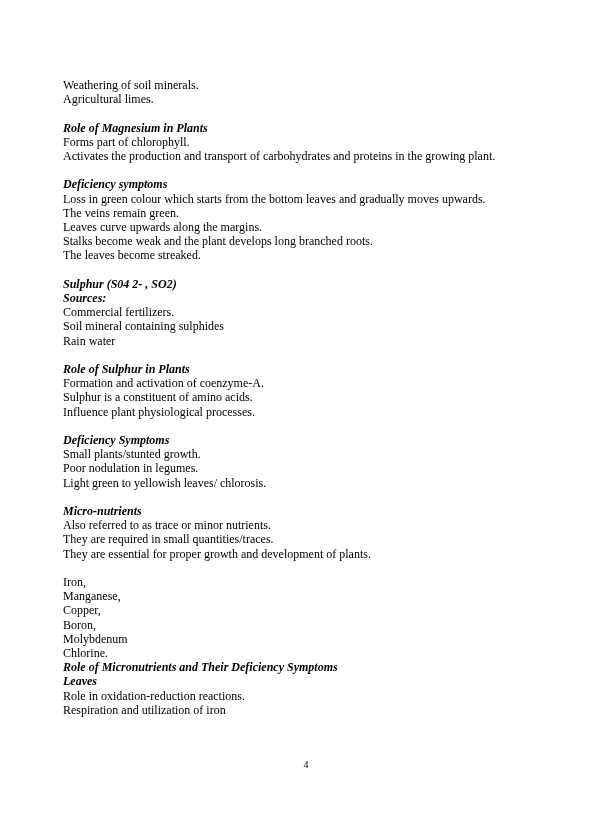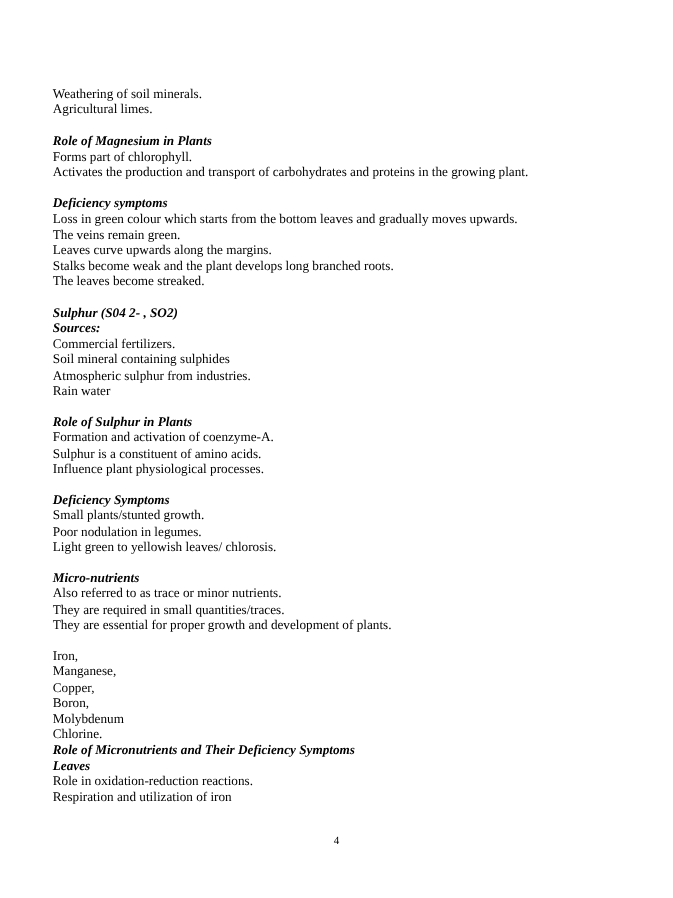--- a/index.html
+++ b/index.html
@@ -12,21 +12,21 @@
     width: 612px;
     height: 816px;
     background: #ffffff;
     overflow: hidden;
     font-family: "Liberation Serif", serif;
     font-size: 12px;
     color: #000000;
   }
   .doc-body {
     position: absolute;
-    left: 48px;
+    left: 63px;
     top: 78px;
     right: 40px;
   }
   .line {
     line-height: 14.2px;
     min-height: 14.2px;
     white-space: pre-wrap;
   }
   .line.h {
     font-weight: bold;
@@ -61,21 +61,20 @@
       <div class="line p">Loss in green colour which starts from the bottom leaves and gradually moves upwards.</div>
       <div class="line p">The veins remain green.</div>
       <div class="line p">Leaves curve upwards along the margins.</div>
       <div class="line p">Stalks become weak and the plant develops long branched roots.</div>
       <div class="line p">The leaves become streaked.</div>
       <div class="line gap"></div>
       <div class="line h">Sulphur (S04 2- , SO2)</div>
       <div class="line h">Sources:</div>
       <div class="line p">Commercial fertilizers.</div>
       <div class="line p">Soil mineral containing sulphides</div>
-      <div class="line p">Atmospheric sulphur from industries.</div>
       <div class="line p">Rain water</div>
       <div class="line gap"></div>
       <div class="line h">Role of Sulphur in Plants</div>
       <div class="line p">Formation and activation of coenzyme-A.</div>
       <div class="line p">Sulphur is a constituent of amino acids.</div>
       <div class="line p">Influence plant physiological processes.</div>
       <div class="line gap"></div>
       <div class="line h">Deficiency Symptoms</div>
       <div class="line p">Small plants/stunted growth.</div>
       <div class="line p">Poor nodulation in legumes.</div>

